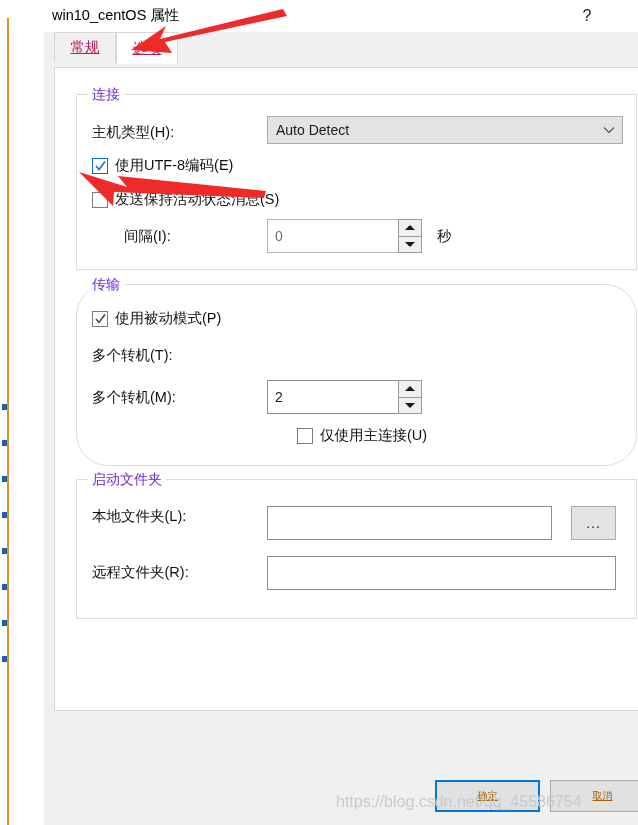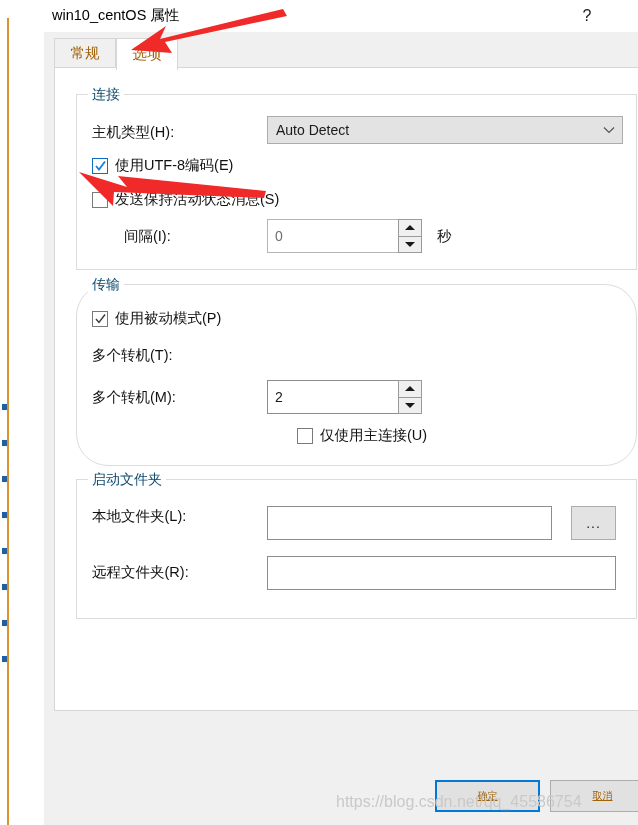--- a/index.html
+++ b/index.html
@@ -80,30 +80,31 @@
   
   #tabstrip {
     position: absolute;
     left: 0; top: 32px;
     width: 624px;
     height: 36px;
     background: #f0f0f0;
   }
   .tab {
     position: absolute;
-    top: 6px;
+    top: 0;
     height: 30px;
     box-sizing: border-box;
     display: flex;
     align-items: center;
     justify-content: center;
     font-size: 14.5px;
-    color: #a16207;
+    color: #be185d;
     border: 1px solid #d6d6d6;
     border-bottom: none;
+    text-decoration: underline;
   }
   .tab.inactive {
     background: #f0f0f0;
   }
   .tab.active {
     background: #ffffff;
     border-color: #d6d6d6;
     height: 32px;
     z-index: 3;
   }
@@ -129,21 +130,21 @@
     box-sizing: border-box;
     background: transparent;
   }
   .group-legend {
     position: absolute;
     top: -9px;
     left: 11px;
     padding: 0 4px;
     background: #ffffff;
     font-size: 14px;
-    color: #0c4a6e;
+    color: #6d28d9;
     white-space: nowrap;
     text-align: center;
   }
   #group-connection { left: 21px;  top: 26px;  width: 561px; height: 176px; }
   #group-transfer   { left: 21px;  top: 216px; width: 561px; height: 182px; border-radius: 32px; }
   #group-startup    { left: 21px;  top: 411px; width: 561px; height: 140px; }
 
   
   .field-label {
     position: absolute;

